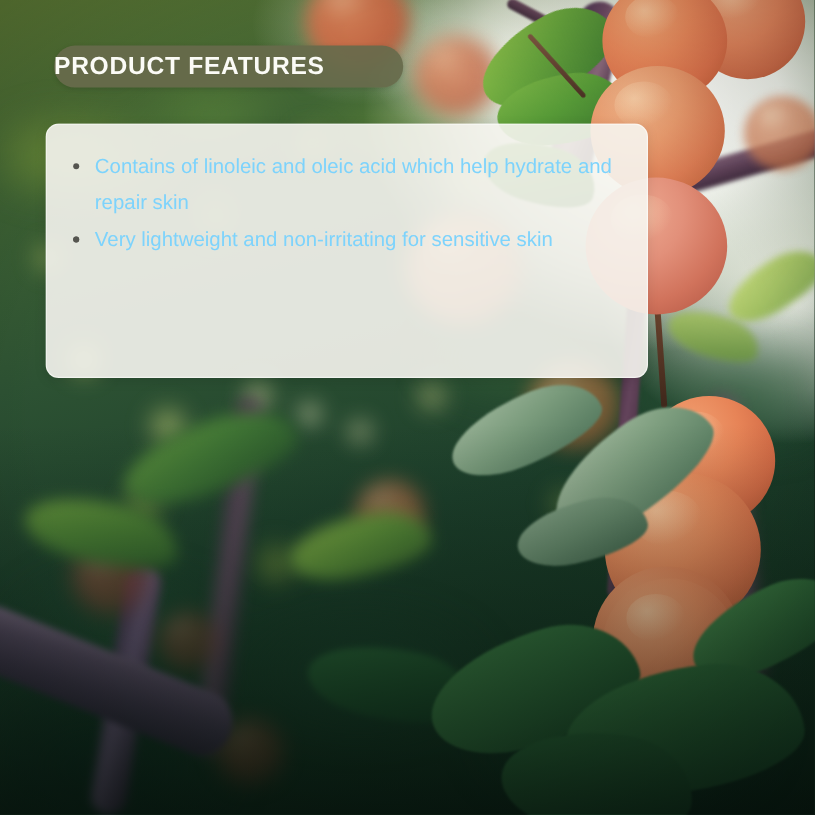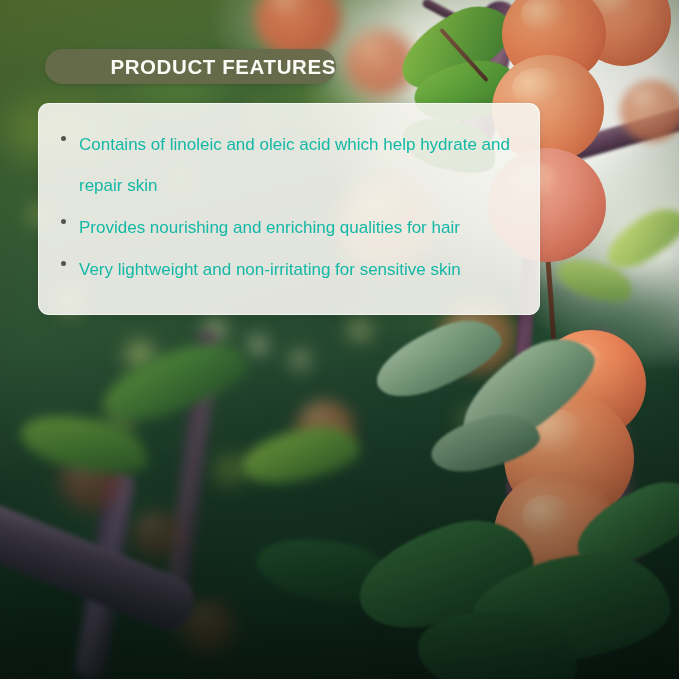--- a/index.html
+++ b/index.html
@@ -286,23 +286,22 @@
   .title-pill {
     position: absolute;
     left: 45px;
     top: 38px;
     width: 291px;
     height: 35px;
     border-radius: 27px;
     background: rgba(103,107,75,0.93);
     display: flex;
     align-items: center;
-    justify-content: flex-end;
+    justify-content: flex-start;
     box-shadow: 0 1px 4px rgba(0,0,0,0.14);
-    margin-top: 11px;
   }
   .title-pill-text {
     color: #fbfbf6;
     font-size: 20.5px;
     font-weight: bold;
     letter-spacing: 0.6px;
     font-family: "Liberation Sans", sans-serif;
     white-space: nowrap;
   }
 
@@ -321,23 +320,23 @@
   }
   .features-list {
     list-style: none;
     margin: 0;
     padding: 0;
   }
   .feature-item {
     position: relative;
     padding-left: 22px;
     margin: 0 0 1px 0;
-    color: #14b8a6;
+    color: #7dd3fc;
     font-size: 17px;
-    line-height: 41px;
+    line-height: 30px;
     font-family: "Liberation Sans", sans-serif;
   }
   .feature-item .bullet {
     position: absolute;
     left: 4px;
     top: 12px;
     width: 5px;
     height: 5px;
     border-radius: 50%;
     background: #55554f;
@@ -418,21 +417,20 @@
   </div>
 
   <div class="features-panel">
     <ul class="features-list">
       <li class="feature-item">
         <span class="bullet"></span>
         <span>Contains of linoleic and oleic acid which help hydrate and repair skin</span>
       </li>
       <li class="feature-item">
         <span class="bullet"></span>
-        <span>Provides nourishing and enriching qualities for hair</span>
       </li>
       <li class="feature-item">
         <span class="bullet"></span>
         <span>Very lightweight and non-irritating for sensitive skin</span>
       </li>
     </ul>
   </div>
 
 </div>
 

